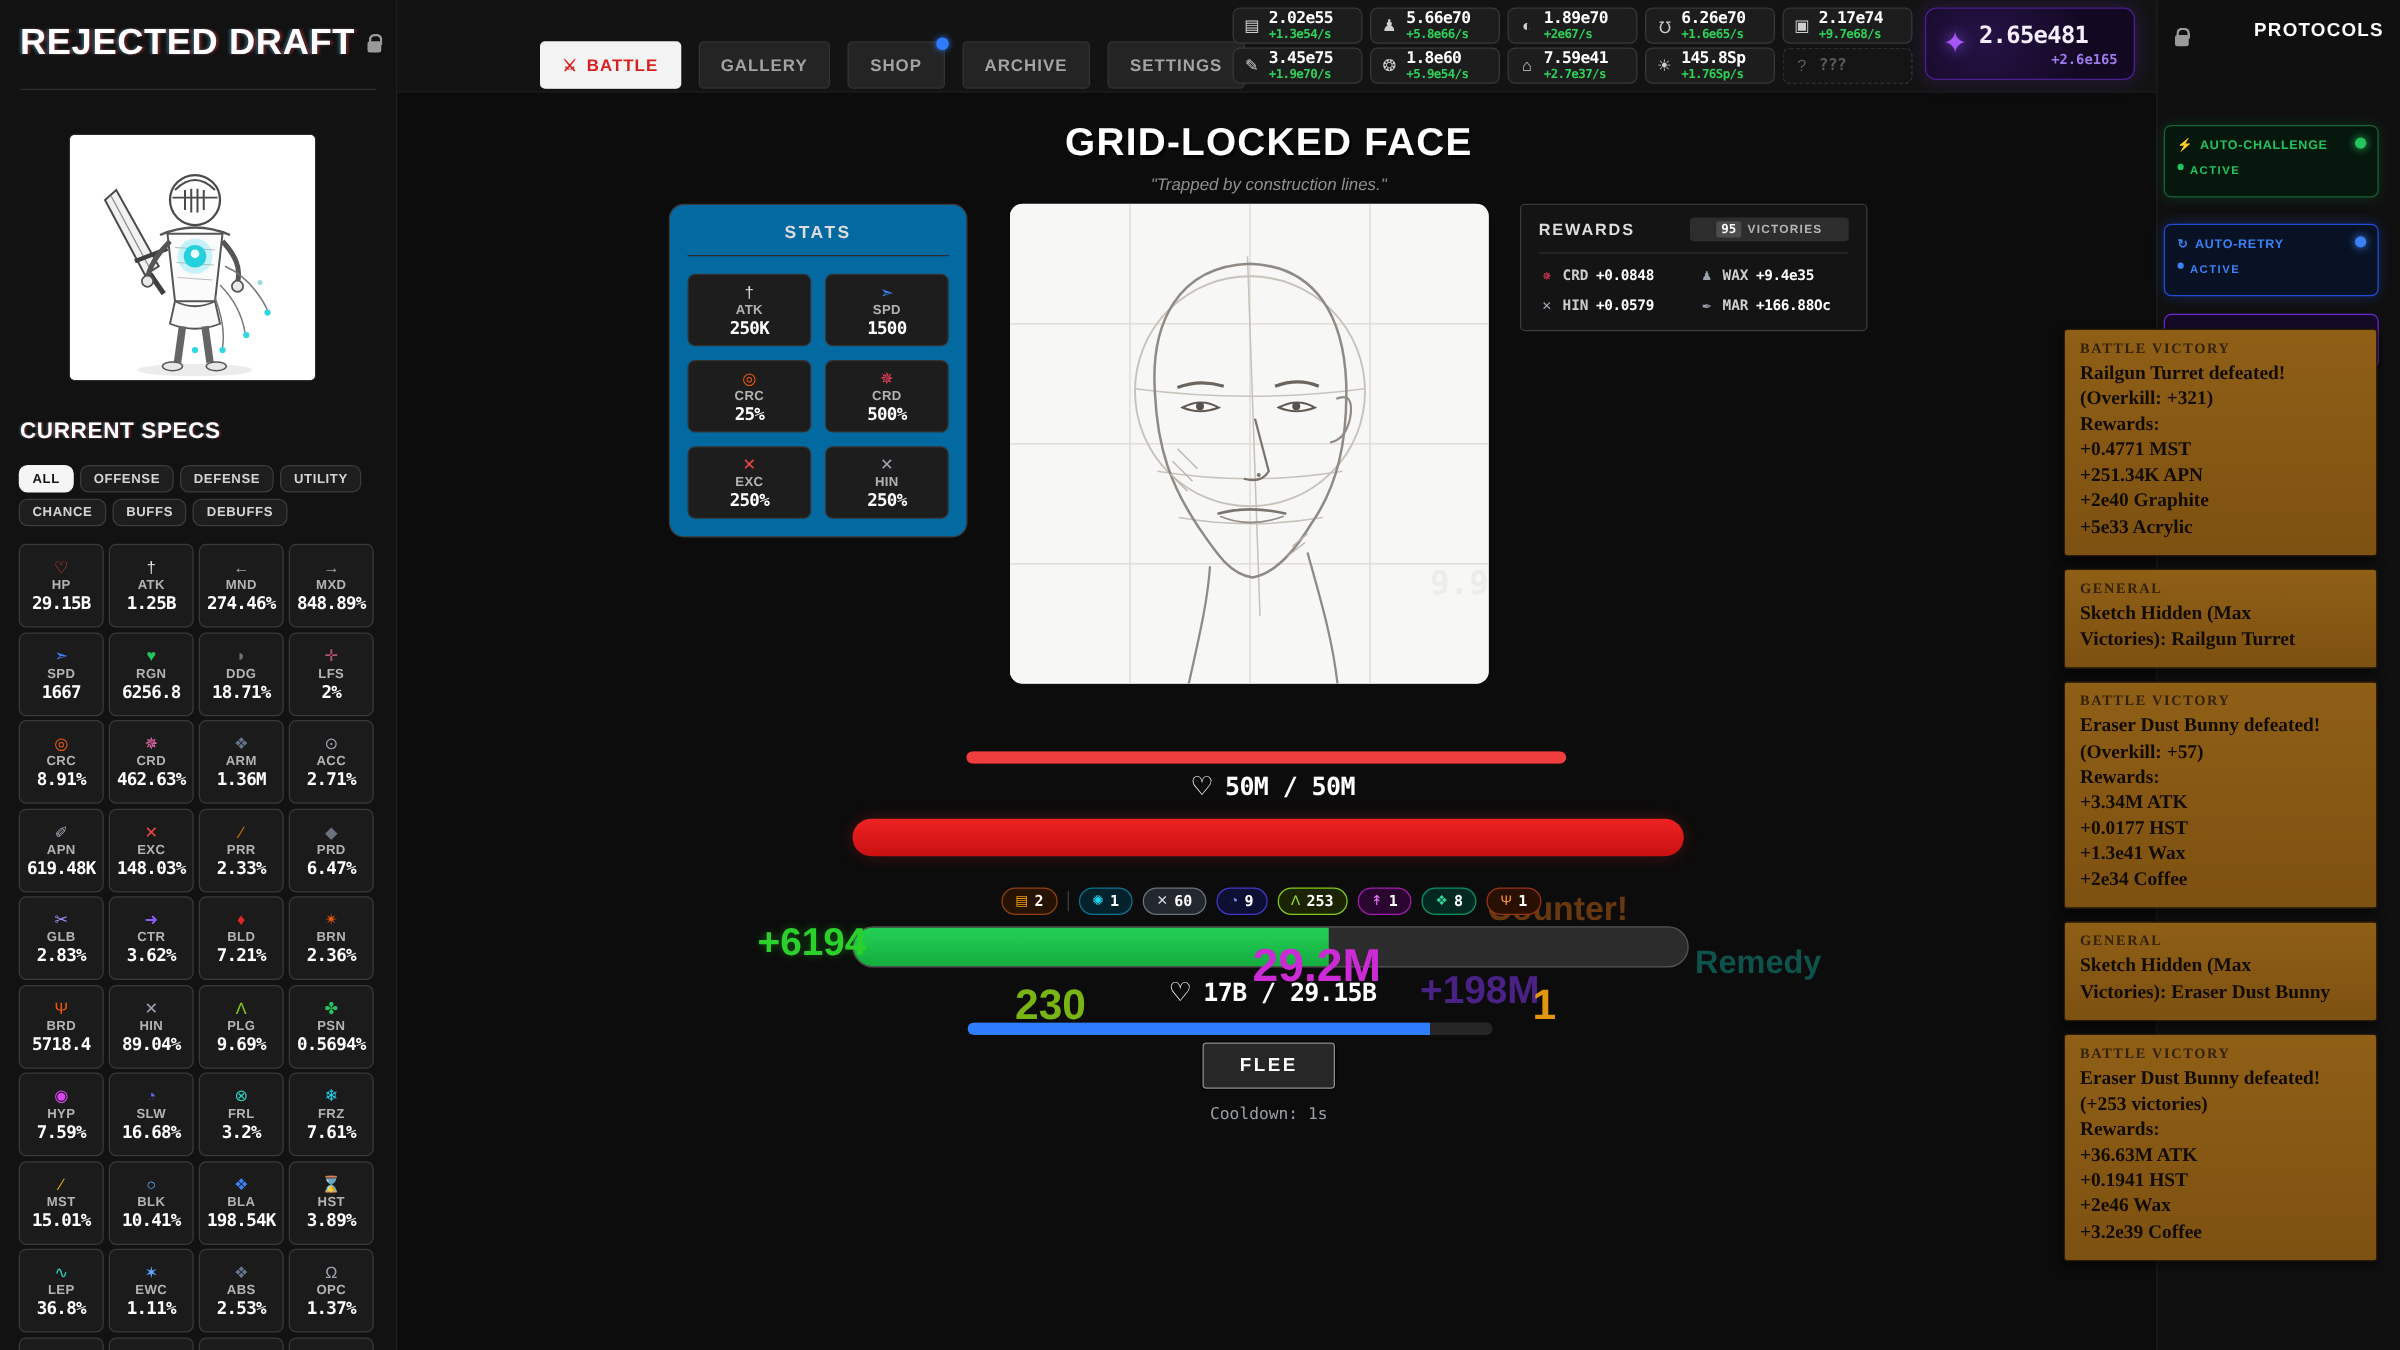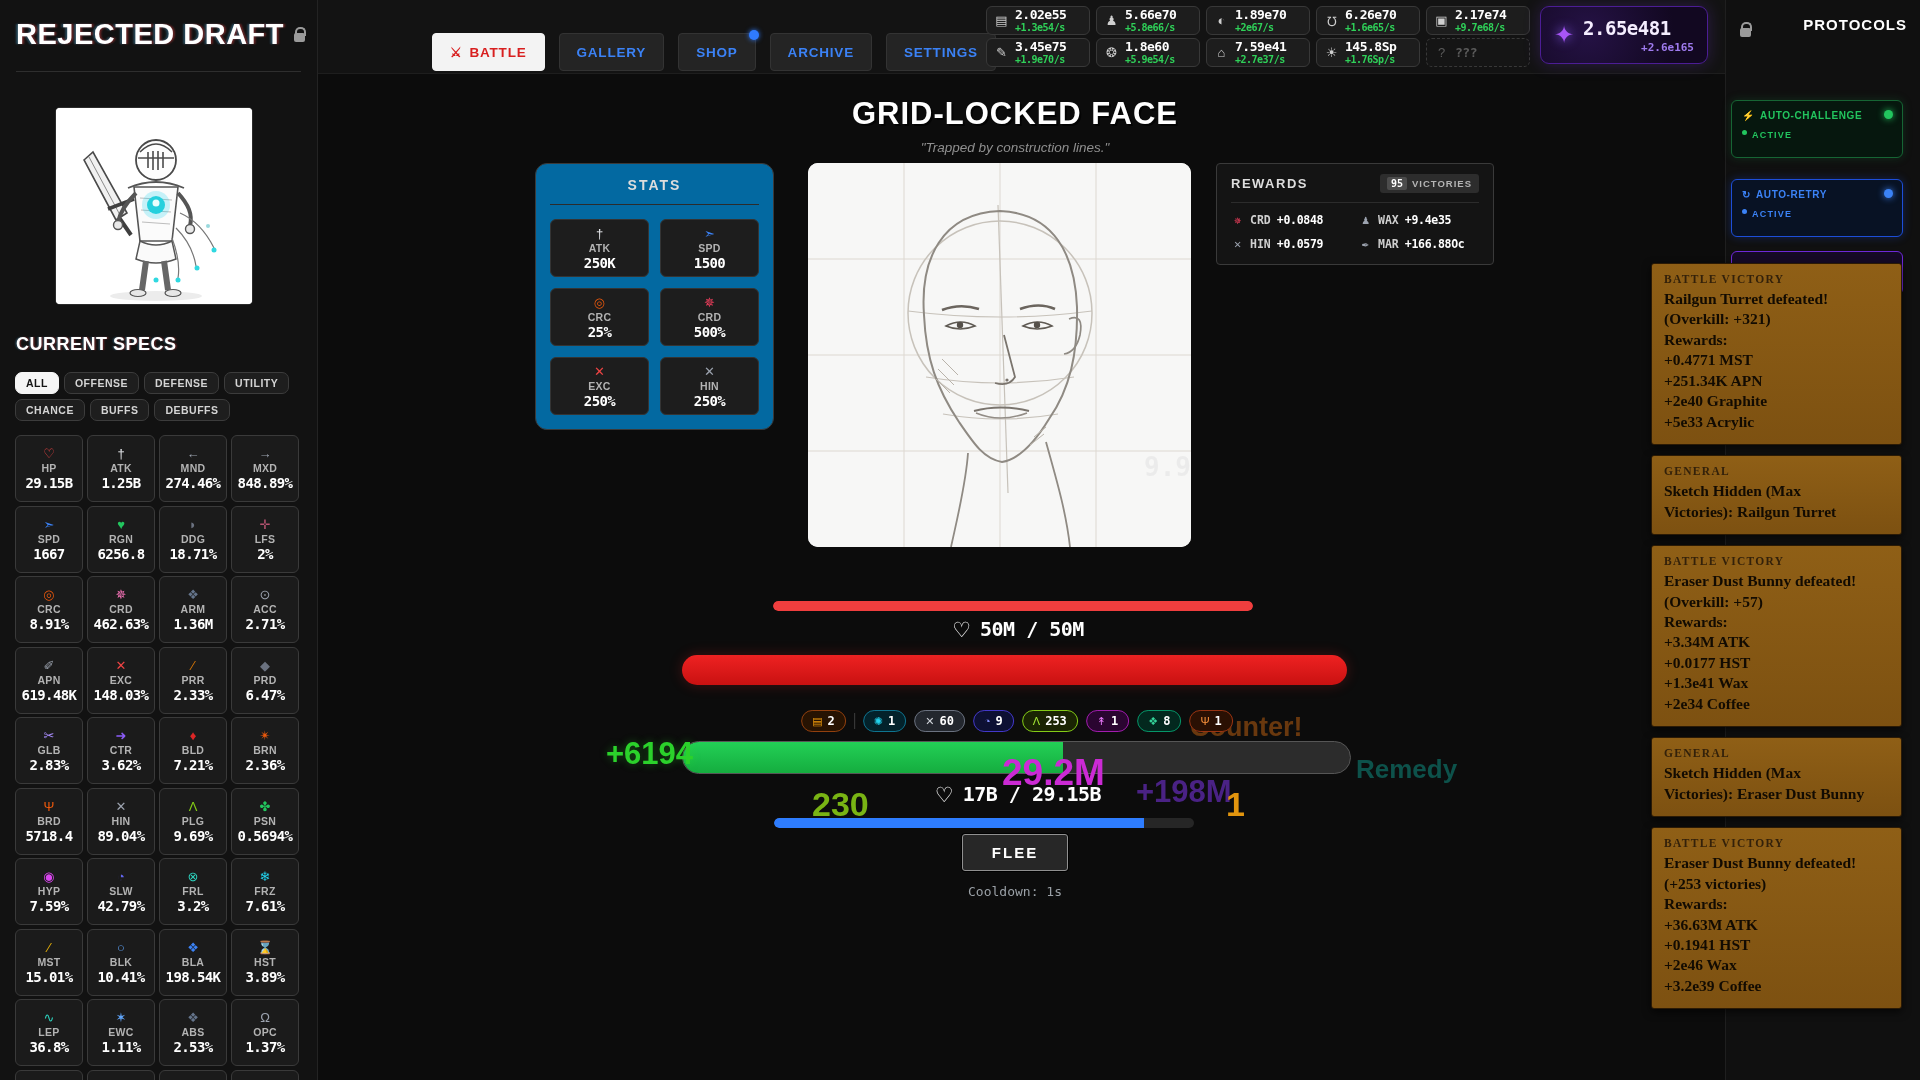--- a/index.html
+++ b/index.html
@@ -26,21 +26,21 @@
     display:flex;flex-direction:column;align-items:center;justify-content:center;gap:1px}
   .spec-icon{font-size:13px;line-height:15px}
   .spec-label{font-size:10.5px;font-weight:700;color:#b3b3b3;letter-spacing:.3px}
   .spec-value{font-size:14px;font-weight:700;color:#fff;font-family:"DejaVu Sans Mono",monospace;letter-spacing:-.6px;white-space:nowrap}
 
   
   .main{position:absolute;left:318px;top:0;width:1407px;height:1080px;background:#0c0c0c}
   .header-strip{position:absolute;left:0;top:0;width:100%;height:74px;background:#131313;border-bottom:1px solid #1e1e1e}
   .tabs{position:absolute;left:114px;top:33px;display:flex;gap:14px}
   .tab{position:relative;height:38px;padding:0 17px;background:#242424;border:1px solid #333;border-radius:4px;
-    display:flex;align-items:center;gap:7px;color:#3b82f6;font-weight:700;font-size:13.5px;letter-spacing:.8px;cursor:pointer;white-space:nowrap}
+    display:flex;align-items:center;gap:7px;color:#a3a3a3;font-weight:700;font-size:13.5px;letter-spacing:.8px;cursor:pointer;white-space:nowrap}
   .tab.active{background:#f3f3f3;color:#d81f1f;border-color:#f3f3f3}
   .tab-icon{font-size:13px}
   .tab-dot{position:absolute;right:-4px;top:-4px;width:10px;height:10px;border-radius:50%;background:#2f7bff;box-shadow:0 0 5px #2f7bff}
   .res-cols{position:absolute;left:668px;top:6px;display:flex;gap:6px}
   .res-col{display:flex;flex-direction:column;gap:3px}
   .res-pill{width:104px;height:29px;background:#1d1d1d;border:1px solid #383838;border-radius:6px;
     display:flex;align-items:center;gap:6px;padding:0 7px}
   .res-pill.mystery{border-style:dashed;background:#151515}
   .res-icon{width:15px;text-align:center;font-size:13px;color:#cfcfcf;flex:none}
   .res-txt{display:flex;flex-direction:column;line-height:1}
@@ -63,21 +63,21 @@
   .stats-panel{position:absolute;left:217px;top:163px;width:239px;background:#0369a1;border:1px solid #3a3a3a;border-radius:12px}
   .panel-title{text-align:center;font-size:14px;font-weight:800;letter-spacing:2px;color:#ddd;padding:13px 0 11px}
   .panel-div{border-top:1px solid #2c2c2c;margin:0 14px}
   .stats-grid{display:grid;grid-template-columns:1fr 1fr;gap:11px;padding:14px}
   .stat-chip{height:58px;background:#1d1d1d;border:1px solid #343434;border-radius:6px;
     display:flex;flex-direction:column;align-items:center;justify-content:center;gap:1px}
   .face{position:absolute;left:490px;top:163px;width:383px;height:384px;background:#f7f7f6;border-radius:10px;overflow:hidden}
   .rewards-panel{position:absolute;left:898px;top:163px;width:278px;background:#141414;border:1px solid #3a3a3a;border-radius:4px;padding:10px 14px 13px}
   .rew-head{display:flex;justify-content:space-between;align-items:center}
   .rew-title{font-size:13px;font-weight:800;letter-spacing:1.5px;color:#ddd}
-  .vic-badge{display:flex;align-items:center;gap:5px;background:#2d2d2d;border-radius:3px;padding:3px 7px}
+  .vic-badge{display:flex;align-items:center;gap:5px;background:#2d2d2d;border-radius:3px;padding:3px 21px}
   .vic-count{background:#4c4c4c;color:#fff;font-size:10px;font-weight:800;border-radius:2px;padding:1px 4px;font-family:"DejaVu Sans Mono",monospace}
   .vic-label{font-size:9.5px;font-weight:800;letter-spacing:1px;color:#b5b5b5}
   .rew-div{border-top:1px solid #2c2c2c;margin:9px 0 10px}
   .rew-grid{display:grid;grid-template-columns:1fr 1fr;gap:10px 8px}
   .rew-entry{display:flex;align-items:center;gap:6px;font-family:"DejaVu Sans Mono",monospace;white-space:nowrap}
   .rew-icon{font-size:12px;width:13px;text-align:center}
   .rew-label{font-size:11.5px;font-weight:700;color:#cfcfcf}
   .rew-value{font-size:11.5px;font-weight:700;color:#fff;letter-spacing:-.3px}
 
   .bar-thin{position:absolute;left:455px;top:601px;width:480px;height:10px;border-radius:5px;background:#3a0d0d;overflow:hidden}
@@ -312,21 +312,21 @@
         <span class="spec-value">0.5694%</span>
       </div>
       <div class="spec-cell">
         <span class="spec-icon" style="color: rgb(217, 70, 239);">◉</span>
         <span class="spec-label">HYP</span>
         <span class="spec-value">7.59%</span>
       </div>
       <div class="spec-cell">
         <span class="spec-icon" style="color: rgb(99, 102, 241);">◔</span>
         <span class="spec-label">SLW</span>
-        <span class="spec-value">42.79%</span>
+        <span class="spec-value">16.68%</span>
       </div>
       <div class="spec-cell">
         <span class="spec-icon" style="color: rgb(45, 212, 191);">⊗</span>
         <span class="spec-label">FRL</span>
         <span class="spec-value">3.2%</span>
       </div>
       <div class="spec-cell">
         <span class="spec-icon" style="color: rgb(34, 211, 238);">❄</span>
         <span class="spec-label">FRZ</span>
         <span class="spec-value">7.61%</span>

